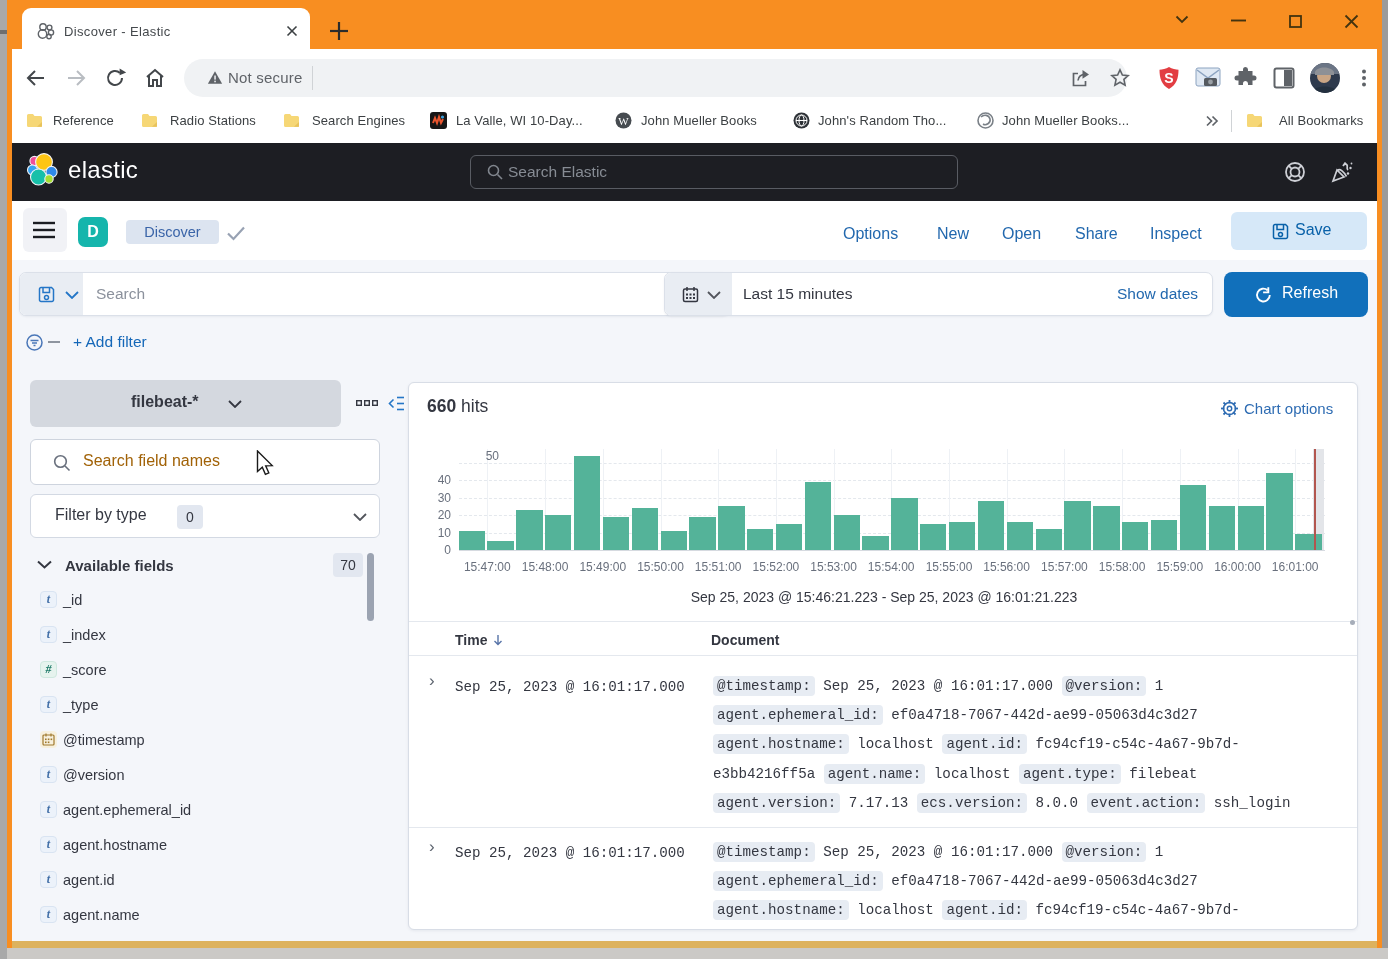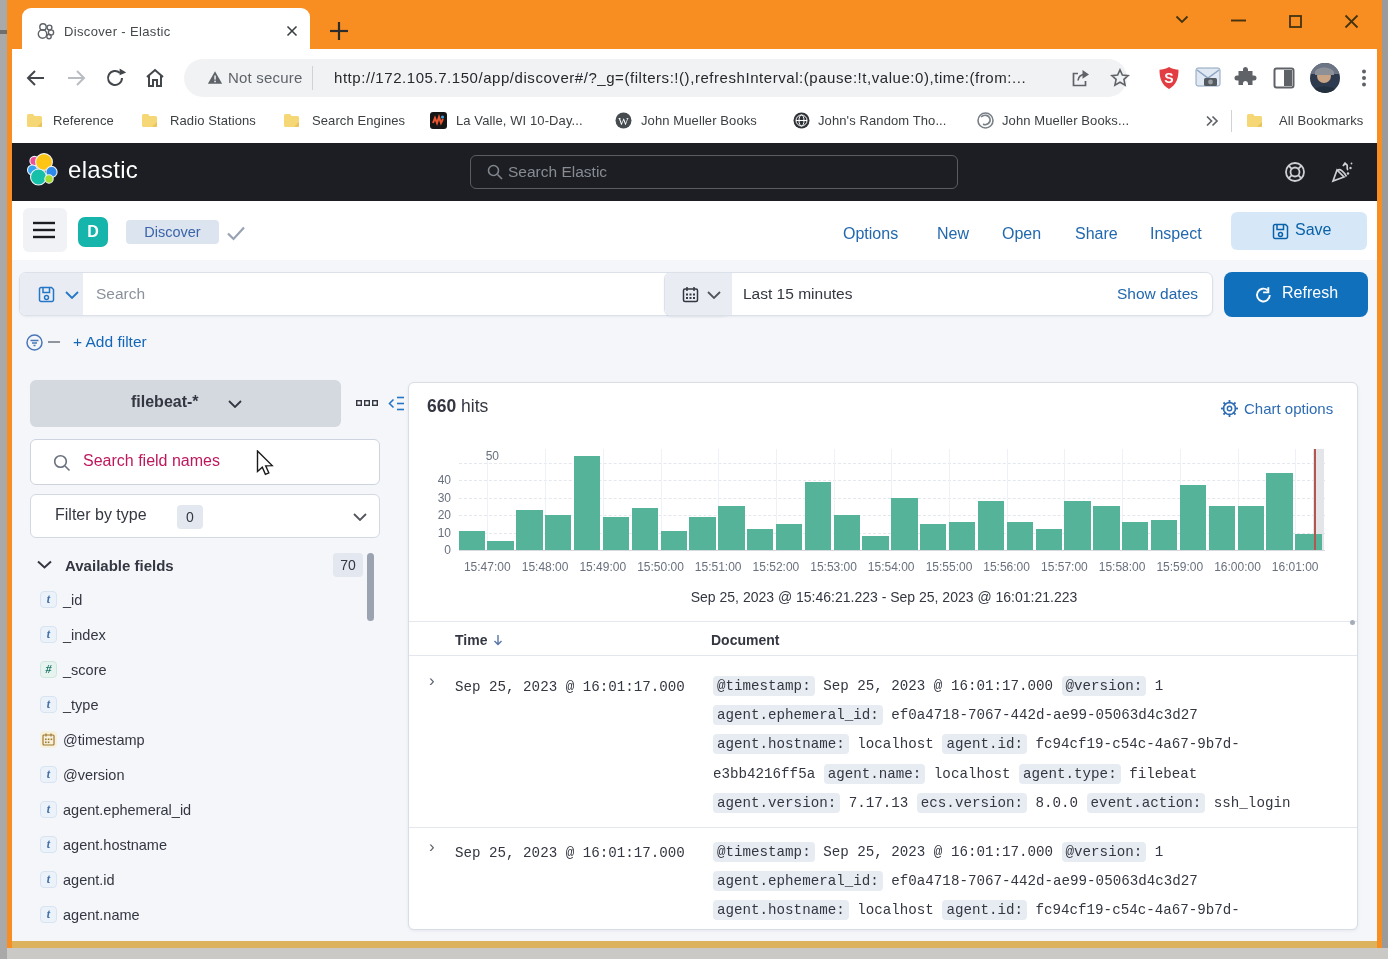--- a/index.html
+++ b/index.html
@@ -35,21 +35,21 @@
   #dbar { left:652px; top:12px; width:549px; height:44px; background:#fff; border:1px solid #dbe0e9; border-radius:7px; overflow:hidden; box-shadow:0 1px 2px rgba(80,90,110,.08);}
   #dbar .accessory { position:absolute; left:0; top:0; width:67px; height:44px; background:#e9edf3; }
   #dbar .dtxt { position:absolute; left:78px; top:12px; color:#343741; font-size:15.5px; }
   #dbar .showdates { position:absolute; right:14px; top:12px; color:#2268ae; font-size:15.5px; }
   #refresh { left:1212px; top:12px; width:144px; height:45px; background:#1170bb; border-radius:8px; }
   #refresh span { position:absolute; left:58px; top:12px; color:#fff; font-size:16px; font-weight:500; }
   #addfilter-txt { left:61px; top:73px; color:#1467b8; font-size:15.5px; }
   #fbtn { left:18px; top:120px; width:311px; height:47px; background:#d4d8df; border-radius:6px; }
   #fbtn span { position:absolute; left:101px; top:13px; font-size:16px; font-weight:bold; color:#343741; }
   #sfn { left:18px; top:179px; width:350px; height:46px; background:#fff; border:1px solid #ced4de; border-radius:6px; }
-  #sfn span { position:absolute; left:52px; top:12px; color:#be185d; font-size:16px; }
+  #sfn span { position:absolute; left:52px; top:12px; color:#a16207; font-size:16px; }
   #fbt { left:18px; top:234px; width:350px; height:44px; background:#fff; border:1px solid #d3d9e3; border-radius:6px; }
   #fbt .t1 { position:absolute; left:24px; top:11px; font-size:16px; color:#343741; }
   #fbt .badge0 { position:absolute; left:146px; top:10px; width:26px; height:24px; background:#e2e7f0; border-radius:4px; text-align:center; line-height:24px; font-size:14px; color:#343741; }
   #avail-t { left:53px; top:297px; font-size:15px; font-weight:bold; color:#343741; }
   #avail-c { left:321px; top:293px; width:30px; height:24px; background:#e2e7f0; border-radius:4px; text-align:center; line-height:24px; font-size:14px; color:#343741; }
   .fbadge { position:absolute; width:17px; height:17px; border-radius:4px; font-size:12px; text-align:center; line-height:17px; }
   .fb-t { background:#ecf2fa; border:1px solid #d9e4f2; line-height:15px; color:#3f6da6; font-style:italic; font-family:"Liberation Serif",serif; font-weight:bold; }
   .fb-n { background:#e6f3ee; border:1px solid #cfe8df; line-height:15px; color:#1d7a68; font-style:italic; font-family:"Liberation Serif",serif; font-weight:bold; }
   .fname { position:absolute; font-size:14.5px; color:#343741; }
   #sb-thumb { left:355px; top:293px; width:7px; height:68px; background:#9ba3b1; border-radius:4px; }
@@ -159,21 +159,20 @@
 <div class="abs" id="omnibox" style="left:172px;top:10px;width:943px;height:38px;background:#f0f2f4;border-radius:19px;"></div>
 <div class="abs" style="left:195px;top:21px;">
         <svg width="16" height="16" viewBox="0 0 18 18" xmlns="http://www.w3.org/2000/svg">
           <path d="M9 1.5 L17 15.5 L1 15.5 Z" fill="#5f6368"></path>
           <rect x="8.2" y="6.2" width="1.7" height="4.6" fill="#f0f2f4"></rect>
           <rect x="8.2" y="12" width="1.7" height="1.8" fill="#f0f2f4"></rect>
         </svg>
       </div>
 <div class="abs" style="left:216px;top:20px;font-size:15px;letter-spacing:0.2px;color:#5f6368;">Not secure</div>
 <div class="abs" style="left:300px;top:17px;width:1px;height:24px;background:#d0d3d6;"></div>
-<div class="abs" style="left:322px;top:20px;font-size:15px;letter-spacing:0.55px;color:#26282b;white-space:nowrap;">http://172.105.7.150/app/discover#/?_g=(filters:!(),refreshInterval:(pause:!t,value:0),time:(from:...</div>
 <div class="abs" style="left:1058px;top:19px;">
         <svg width="20" height="20" viewBox="0 0 20 20" style="" xmlns="http://www.w3.org/2000/svg">
           <g stroke="#5f6368" stroke-width="1.7" fill="none">
             <path d="M8 5.5 L3.5 5.5 L3.5 17.5 L15.5 17.5 L15.5 13"></path>
             <path d="M8 12.5 C8.5 8.5 11 6.5 15.5 6.2"></path>
           </g>
           <path d="M12.5 2 L19 6.4 L12.5 10.8 Z" fill="#5f6368"></path>
         </svg>
       </div>
 <div class="abs" style="left:1098px;top:19px;">

